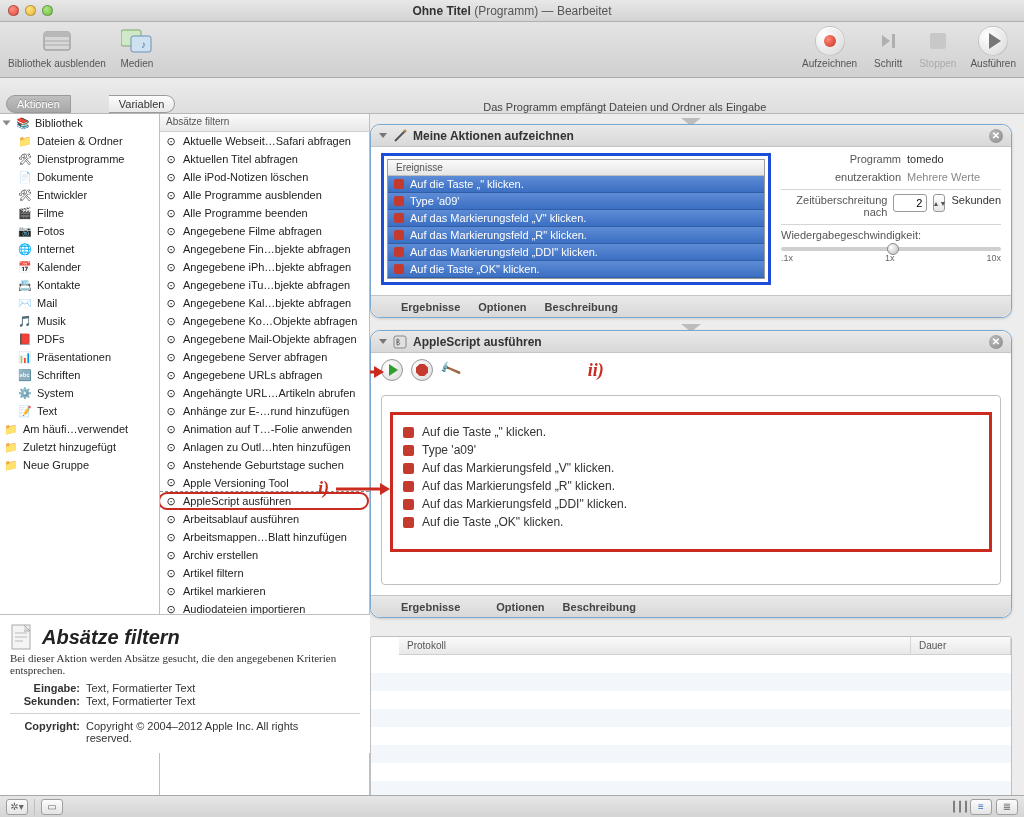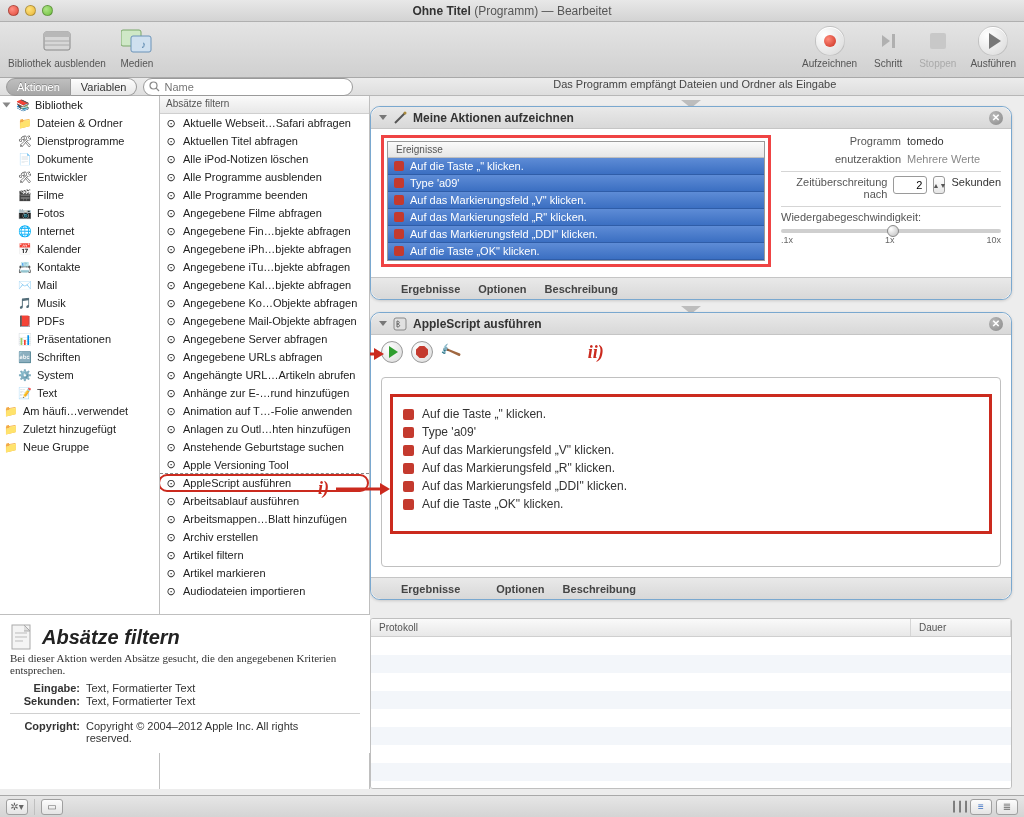--- a/index.html
+++ b/index.html
@@ -23,21 +23,21 @@
 .tbtn .ic { width: 34px; height: 30px; display: flex; align-items: center; justify-content: center; }
 .tbtn .lbl { font-size: 10px; color: #555; margin-top: 2px; white-space: nowrap; }
 .recbtn .ic, .playbtn .ic { width: 30px; height: 30px; border-radius: 50%; border: 1px solid rgba(0,0,0,.15); background: radial-gradient(circle at 30% 30%, #fff,#d8d8d8); box-shadow: inset 0 1px 0 #fff; display:flex; align-items:center; justify-content:center; }
 .recbtn .dot { width: 12px; height: 12px; border-radius: 50%; background: radial-gradient(circle at 35% 35%, #ff8a7a, #c92d1d); }
 .stepbtn .tri { width:0;height:0;border-left:8px solid #b0b0b0;border-top:6px solid transparent;border-bottom:6px solid transparent; }
 .stepbtn .bar { width:3px; height:14px; background:#b0b0b0; margin-left:2px;}
 .playbtn .tri { width:0;height:0;border-left:12px solid #777;border-top:8px solid transparent;border-bottom:8px solid transparent; margin-left:3px;}
 .tbtn.disabled .lbl { color: #aaa; }
 
 
-.secbar { height: 18px; background: linear-gradient(#ececec,#dedede); border-bottom: 1px solid #b7b7b7; display: flex; align-items: flex-start; }
+.secbar { height: 36px; background: linear-gradient(#ececec,#dedede); border-bottom: 1px solid #b7b7b7; display: flex; align-items: flex-end; gap: 38px; }
 .pill { height: 18px; display: flex; align-items: center; padding: 0 10px; border: 1px solid #9a9a9a; background: linear-gradient(#fdfdfd,#e7e7e7); font-size: 11px; cursor: default; }
 .pill.left { border-radius: 9px 0 0 9px; margin-left: 6px; }
 .pill.right { border-radius: 0 9px 9px 0; border-left: none; }
 .pill.active { background: linear-gradient(#bfbfbf,#a7a7a7); color: #fff; text-shadow: 0 -1px 0 rgba(0,0,0,.3); }
 .searchwrap { flex: 0 0 210px; margin-left: 6px; position: relative; display:flex; align-items:center;}
 .searchwrap input { width: 100%; height: 18px; border: 1px solid #9a9a9a; border-radius: 9px; padding: 0 8px 0 20px; font-size: 11px; background: #fff; color: #888; outline:none;}
 .searchwrap .sicon { position:absolute; left:6px; top:3px; color:#888; }
 .secbar .centerinfo { flex: 1; text-align: center; font-size: 11px; color: #444; padding-left: 12px; }
 
 
@@ -56,21 +56,21 @@
 .actrow.underline { border-bottom: 1px dashed #888; }
 .annot { color: #cb2a1e; font-family: Georgia, serif; font-style: italic; font-size: 18px; font-weight: bold; }
 
 .actioncard { border: 1px solid #7aa8cf; border-radius: 10px; background: #fff; box-shadow: 0 1px 3px rgba(0,0,0,.15); margin-bottom: 10px; position:relative;}
 .actioncard .achdr { height: 22px; border-radius: 10px 10px 0 0; background: linear-gradient(#e9e9e9,#d8d8d8); border-bottom: 1px solid #c5c5c5; display: flex; align-items: center; padding: 0 8px; gap: 6px; font-size: 12px; font-weight: bold; color: #333; }
 .actioncard .achdr .disc { width:0;height:0;border-top:5px solid #777;border-left:4px solid transparent;border-right:4px solid transparent; }
 .actioncard .achdr .close { margin-left: auto; width:14px; height:14px; border-radius:50%; background: radial-gradient(circle at 35% 35%, #bbb,#888); color:#fff; font-size:10px; display:flex; align-items:center; justify-content:center;}
 .actioncard .abody { padding: 6px 10px 10px 10px; min-height: 120px; display:flex; gap:10px; }
 .actioncard .afoot { height: 22px; background: linear-gradient(#e9e9e9,#d8d8d8); border-top:1px solid #c5c5c5; border-radius: 0 0 10px 10px; display:flex; align-items:center; gap: 18px; padding-left: 30px; font-size: 11px; font-weight: bold; color:#444;}
 
-.eventbox { border:3px solid #ef4444; padding:3px; width: 392px; }
+.eventbox { border:3px solid #1d4ed8; padding:3px; width: 392px; }
 .eventtable { border:1px solid #9a9a9a; }
 .eventtable .ethdr { background: linear-gradient(#fafafa,#e6e6e6); border-bottom:1px solid #bfbfbf; font-size:10px; color:#555; padding:2px 8px;}
 .eventtable .etrow { background: linear-gradient(#5e8cd6,#3b6fc2); color:#fff; font-size:11px; padding:2px 6px; display:flex; align-items:center; gap:6px; border-bottom:1px solid #2f5da8;}
 .eventtable .etrow .cube { width:10px; height:10px; background:#c43a2e; border-radius:2px; flex-shrink:0;}
 
 .rightparams { font-size:11px; color:#333; flex:1; }
 .rightparams .prow { display:flex; align-items:flex-start; gap:6px; margin-bottom:6px;}
 .rightparams .plabel { width:120px; text-align:right; color:#555;}
 .rightparams .pval { color:#333; }
 .rightparams input[type=text]{ width:34px; height:18px; border:1px solid #9a9a9a; border-radius:3px; font-size:11px; text-align:right; padding-right:4px;}
@@ -101,21 +101,21 @@
 .descbox .metarow { display:flex; gap:6px; margin:1px 0;}
 .descbox .metarow .k { width:70px; text-align:right; font-weight:bold;}
 .descbox hr { border:none; border-top:1px solid #d0d0d0; margin:6px 0;}
 
 
 .statusbar { height:22px; background:linear-gradient(#e6e6e6,#d4d4d4); border-top:1px solid #a9a9a9; display:flex; align-items:center; padding:0 6px; gap:4px;}
 .statusbar .sbtn { width:22px;height:16px;border:1px solid #9f9f9f; border-radius:3px; background:linear-gradient(#fcfcfc,#e4e4e4); display:flex;align-items:center;justify-content:center; font-size:10px; color:#666;}
 .statusbar .sep { width:1px;height:16px;background:#bfbfbf; margin:0 2px;}
 
 .protokoll { border:1px solid #bfbfbf; background:#fff; flex:1; display:flex; flex-direction:column; margin-top:8px; border-radius:3px; overflow:hidden;}
-.protokoll .phdr { display:flex; background:linear-gradient(#fafafa,#e8e8e8); border-bottom:1px solid #cfcfcf; font-size:10px; color:#555;}
+.protokoll .phdr { display:flex; background:linear-gradient(#fafafa,#e8e8e8); border-bottom:1px solid #cfcfcf; font-size:10px; color:#555;margin-left:28px;}
 .protokoll .phdr div { padding:3px 8px; border-right:1px solid #d5d5d5;}
 .protokoll .pbody { flex:1; background:repeating-linear-gradient(#fff,#fff 18px,#f3f6fa 18px,#f3f6fa 36px);}
 
 svg { display:block; }
 .leftcol .listwrap { overflow-y:auto; flex:1; }
 
 
 .red-arrow { position:absolute; pointer-events:none; }
 .red-arrow line, .red-arrow path { stroke:#cb2a1e; stroke-width:3; fill:none;}
 .red-arrow polygon { fill:#cb2a1e; }
@@ -188,29 +188,20 @@
           <div class="tri"></div>
         </div>
       <div class="lbl">Ausführen</div>
     </div>
   </div>
 </div>
 
 <div class="secbar">
   <div class="pill left active">Aktionen</div>
   <div class="pill right">Variablen</div>
-  <div class="searchwrap">
-    <span class="sicon">
-      <svg width="11" height="11">
-          <circle cx="4.5" cy="4.5" r="3.5" fill="none" stroke="#888" stroke-width="1.2"></circle>
-          <line x1="7.2" y1="7.2" x2="10" y2="10" stroke="#888" stroke-width="1.2"></line>
-        </svg>
-    </span>
-    <input type="text" placeholder="Name" style="">
-  </div>
   <div class="centerinfo">Das Programm empfängt Dateien und Ordner als Eingabe</div>
 </div>
 
 <div class="main">
 
   <div class="leftcol">
     <div class="listwrap">
       <div class="librow">
         <span class="disc"></span>
         <span class="tic">📚</span>

